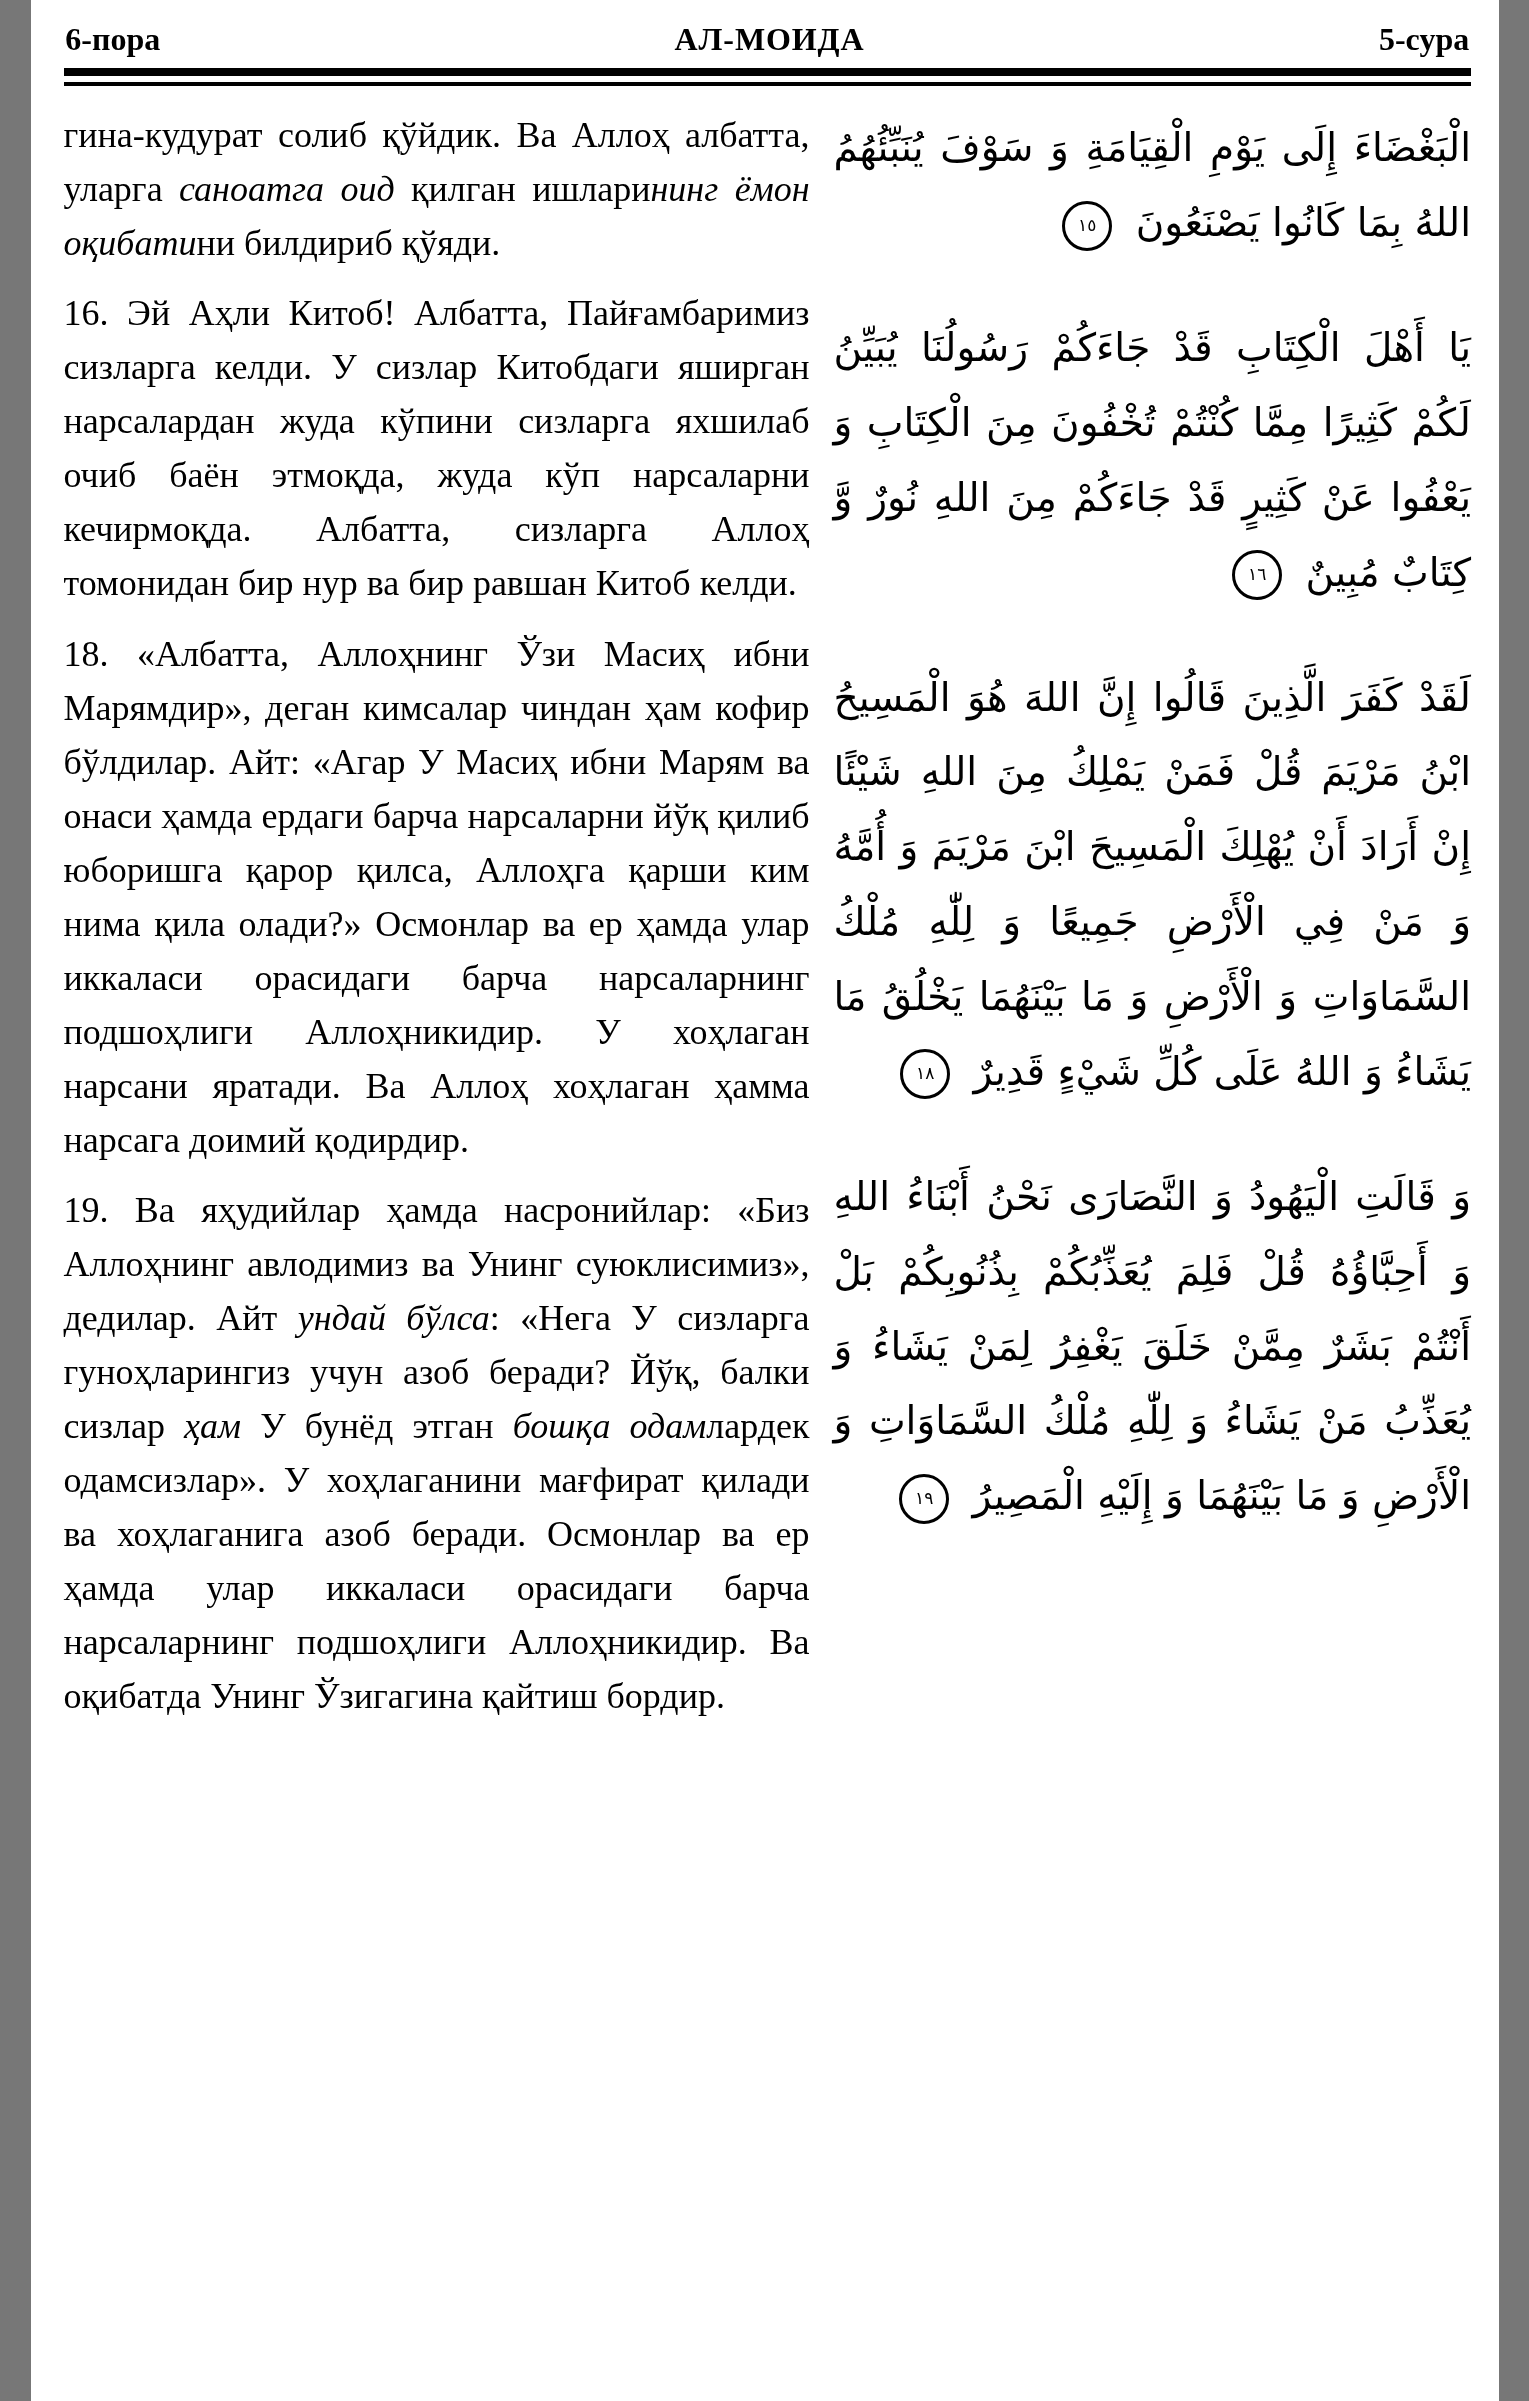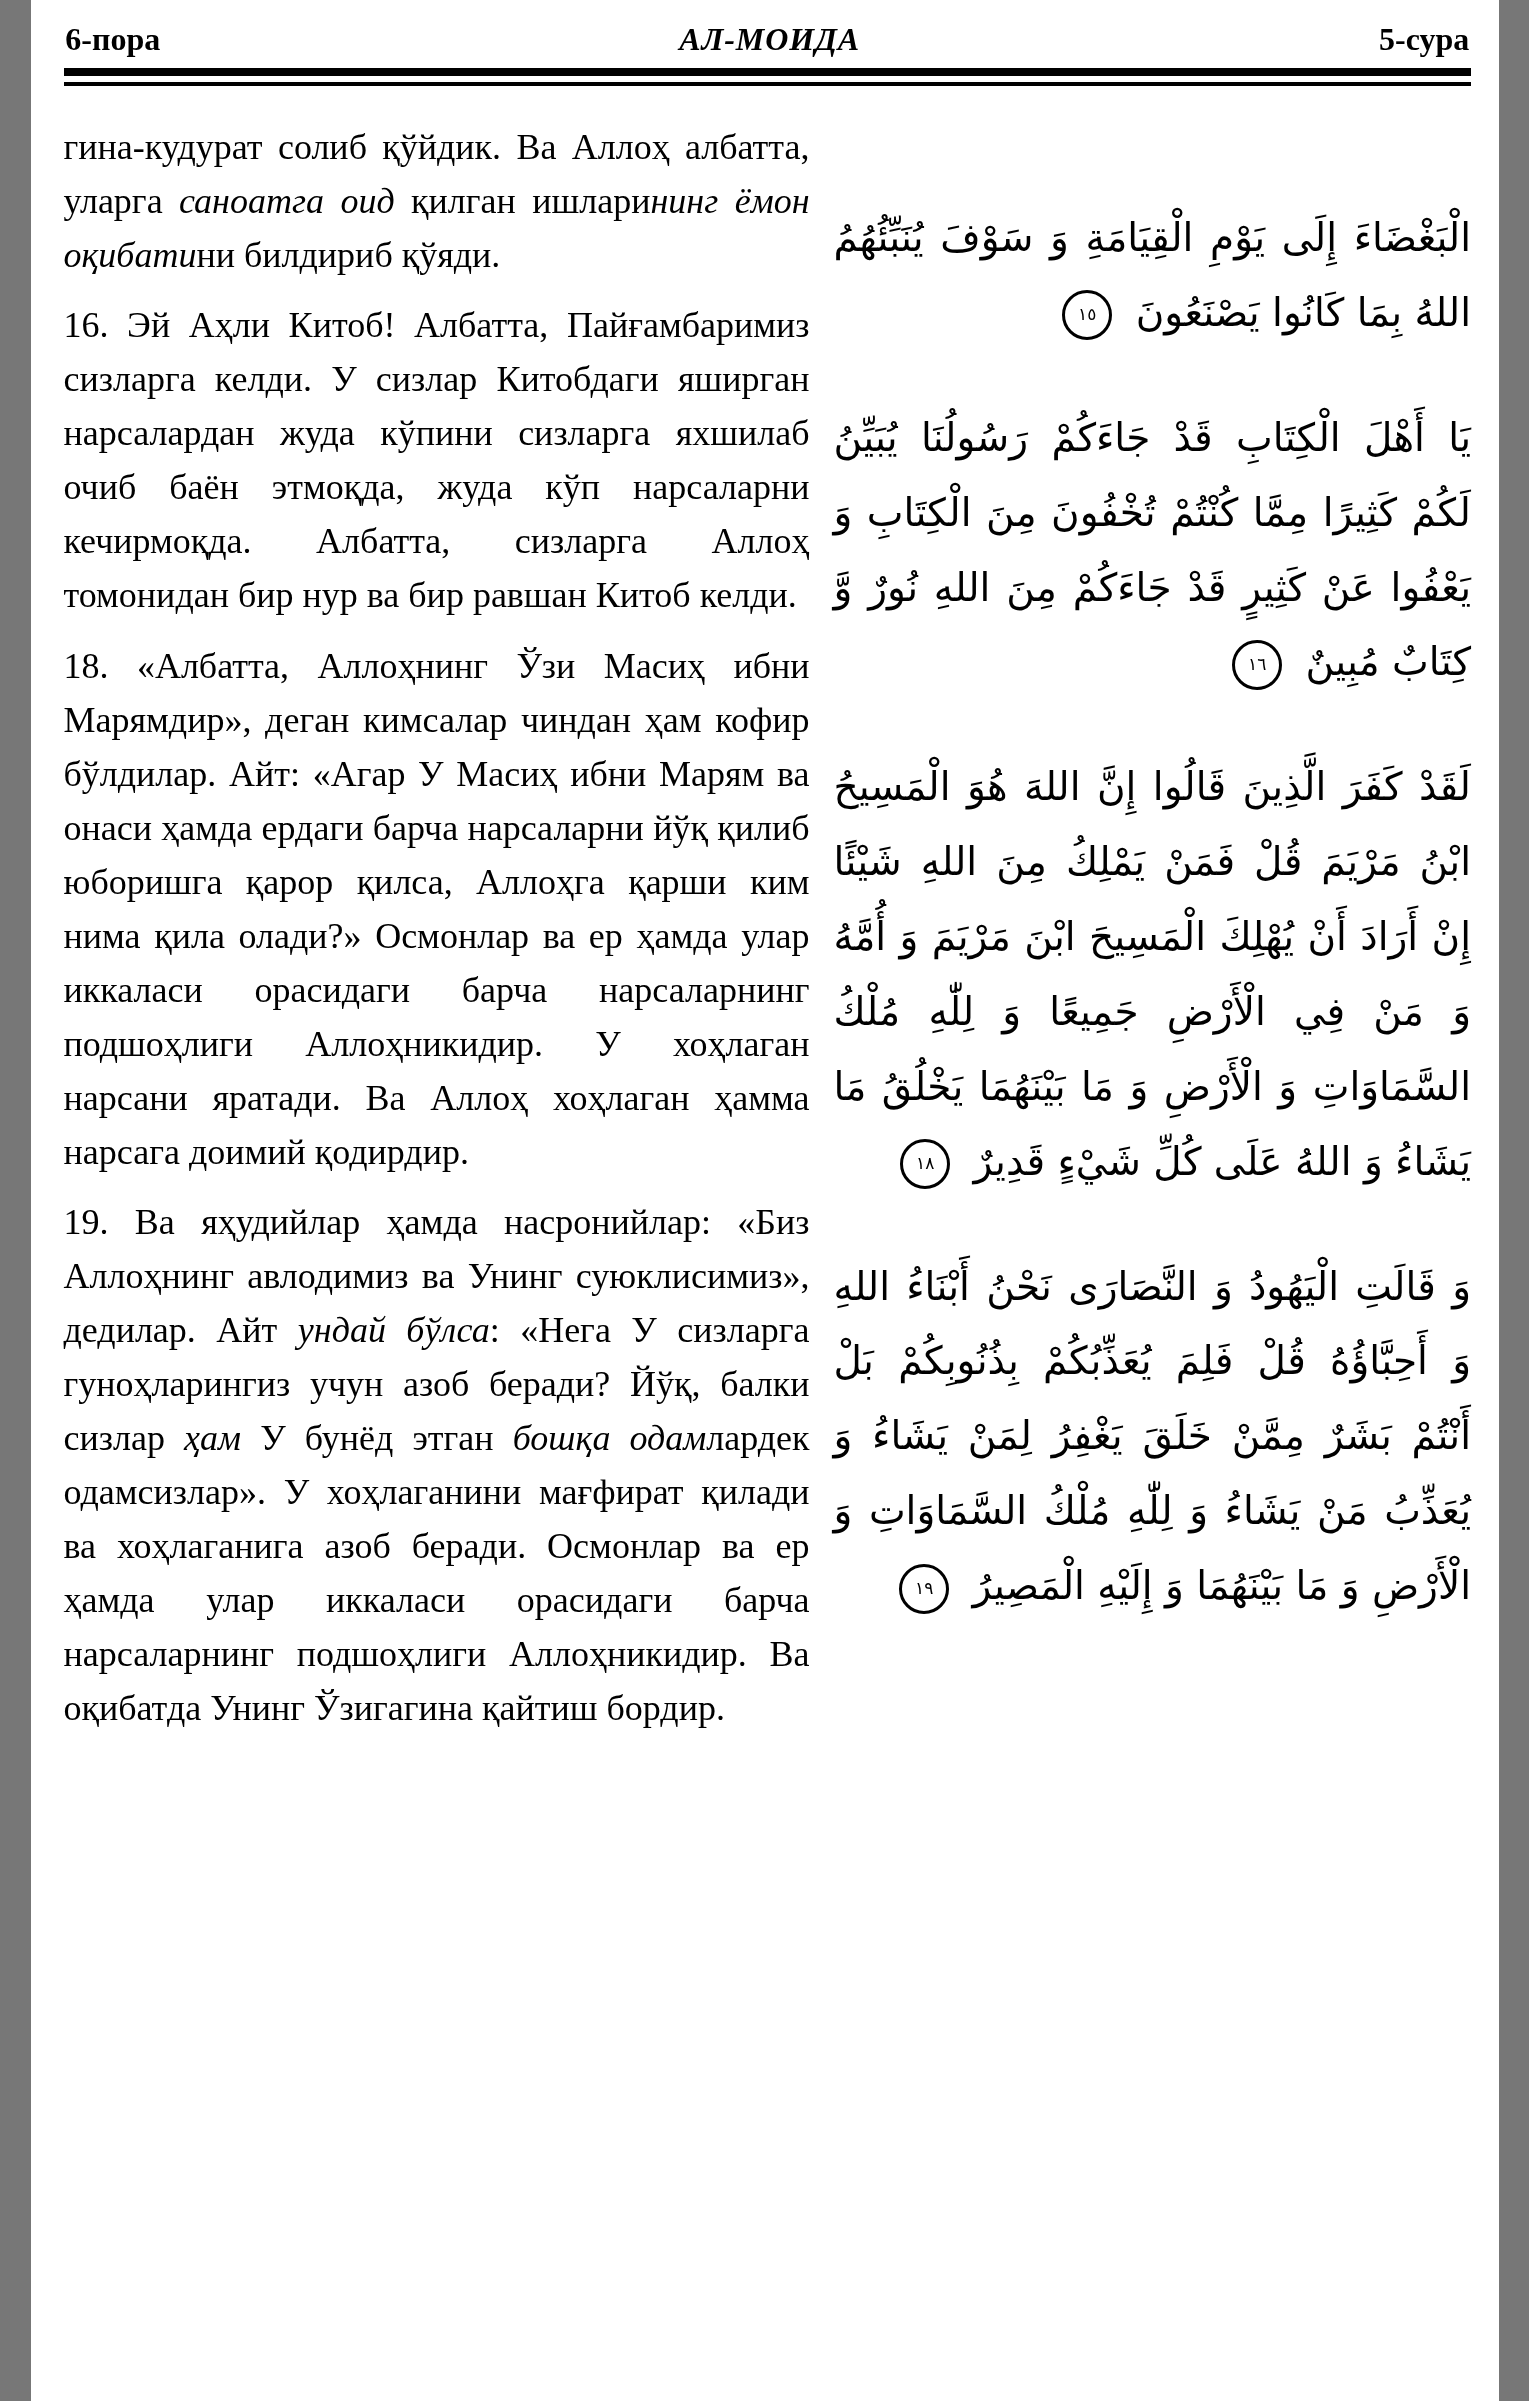--- a/index.html
+++ b/index.html
@@ -13,25 +13,25 @@
     padding:16.5px 27.5px 0 33px;
     font-family:"Liberation Serif", serif;
     overflow:hidden;
   }
   
   .hdr{
     display:flex;justify-content:space-between;align-items:baseline;
     font-weight:bold;font-size:32px;line-height:1.1;
     padding:5.5px 1.8px 0 1.8px;
   }
-  .hdr .c{letter-spacing:0.9px;font-style:italic;}
+  .hdr .c{letter-spacing:0.9px;}
   .rule-thick{height:8.3px;background:#000;margin-top:11px;}
   .rule-thin{height:3.7px;background:#000;margin-top:5.5px;}
   
-  .content{display:flex;gap:24px;margin-top:34px;align-items:center;}
+  .content{display:flex;gap:24px;margin-top:22px;}
   .col-left{
     width:746px;flex:0 0 746px;
     font-size:36px;line-height:1.5;
     text-align:justify;
   }
   .uz-para{margin:0 0 16.5px 0;}
   .uz-para em{font-style:italic;}
   .col-right{
     flex:1;
     direction:rtl;

